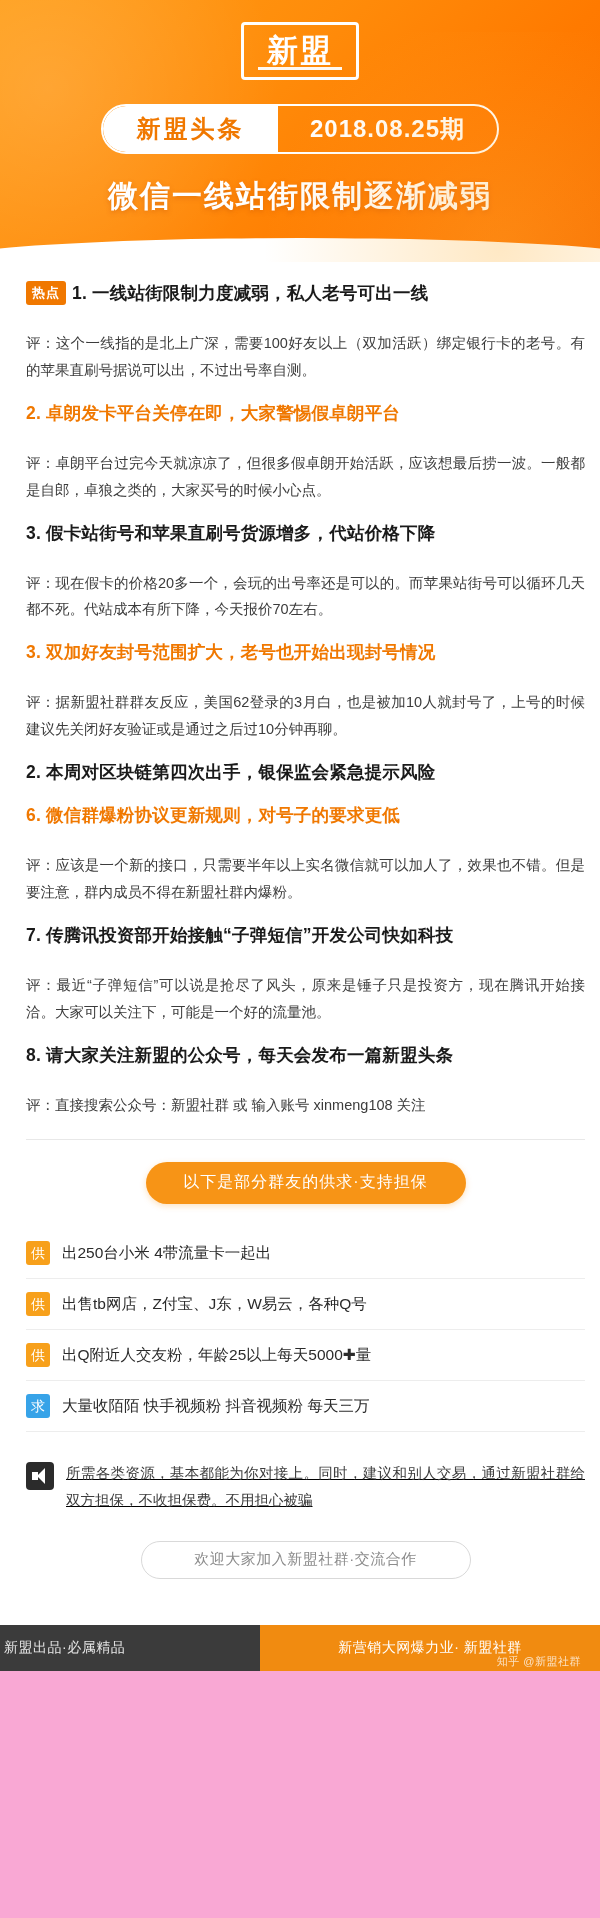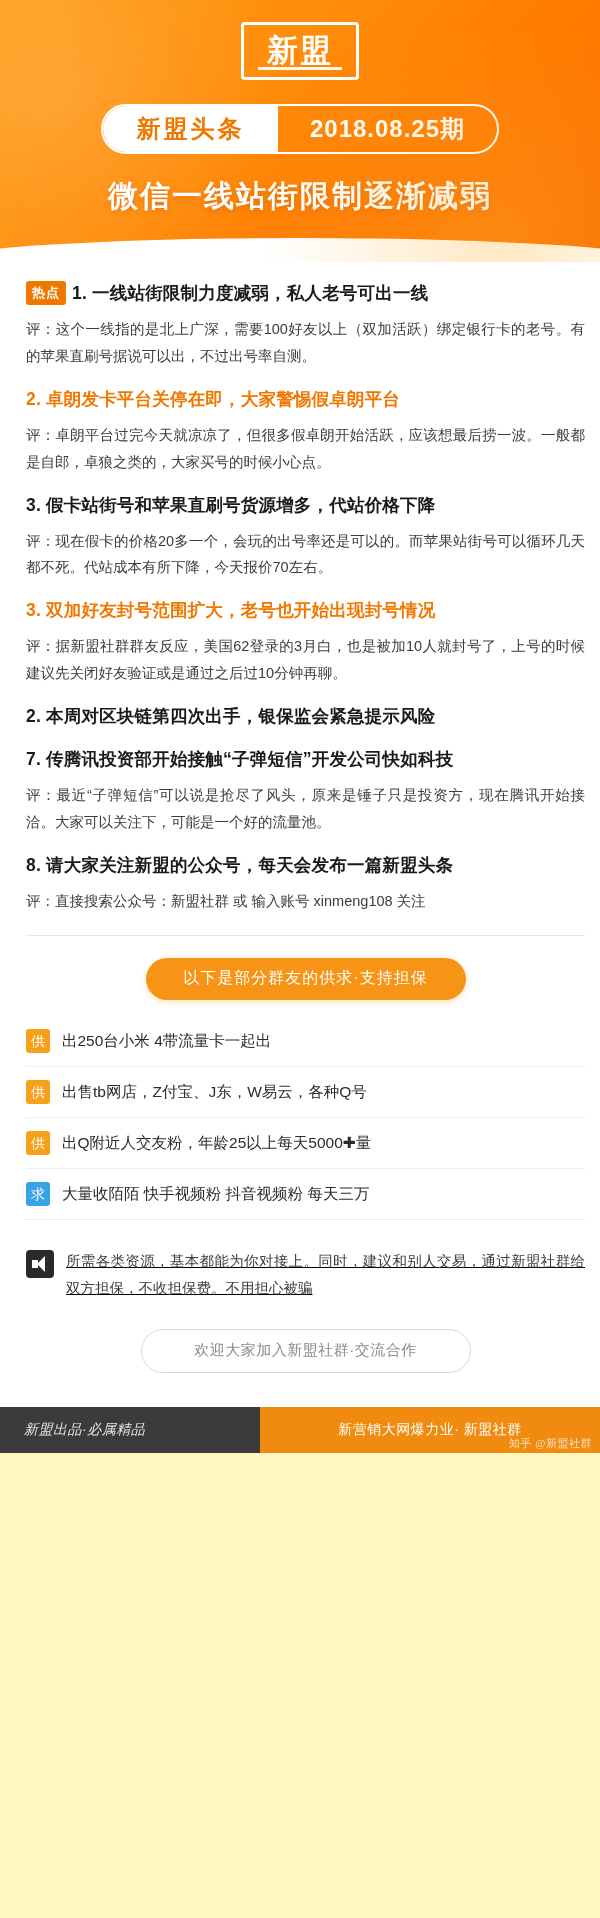--- a/index.html
+++ b/index.html
@@ -9,21 +9,21 @@
   }
   body {
     width: 600px;
     font-family: "Liberation Sans", sans-serif;
     -webkit-font-smoothing: antialiased;
   }
   .page {
     width: 600px;
     min-height: 1918px;
     position: relative;
-    background: #fef9c3;
+    background: #f9a8d4;
     overflow: hidden;
   }
 
   
   .header {
     position: relative;
     width: 600px;
     height: 262px;
     background: linear-gradient(135deg, #ff9d16 0%, #ff8c0a 40%, #ff7a00 70%, #f97000 100%);
     overflow: hidden;
@@ -153,35 +153,35 @@
     color: #ffffff;
     font-size: 13px;
     font-weight: bold;
     border-radius: 3px;
     padding: 2px 6px;
     margin-right: 6px;
     vertical-align: 2px;
     letter-spacing: 1px;
   }
   .item-comment {
-    margin-top: 9px;
+    margin-top: 23px;
     font-size: 14.5px;
     line-height: 1.85;
     color: #3c3c3c;
     text-align: justify;
   }
   .divider {
     height: 1px;
     background: #e8e8e8;
     margin: 20px 0 22px;
   }
 
   
   .supply-pill {
-    margin: 6px auto 16px;
+    margin: 6px auto 24px;
     width: 320px;
     height: 42px;
     background: #f79416;
     border-radius: 21px;
     color: #ffffff;
     font-size: 16px;
     display: flex;
     align-items: center;
     justify-content: center;
     letter-spacing: 1px;
@@ -247,23 +247,23 @@
     border-right: 8px solid #ffffff;
   }
   .notice-text {
     font-size: 14.5px;
     line-height: 1.9;
     color: #3c3c3c;
     text-align: justify;
   }
 
   .join-pill {
-    margin: 26px auto 0;
+    margin: 26px auto 12px;
     width: 330px;
-    height: 44px;
+    height: 38px;
     border: 1px solid #d9d9d9;
     border-radius: 22px;
     color: #8c8c8c;
     font-size: 15px;
     display: flex;
     align-items: center;
     justify-content: center;
     letter-spacing: .5px;
   }
 
@@ -275,41 +275,39 @@
     width: 600px;
     height: 46px;
     font-size: 14px;
   }
   .footer-left {
     flex: 0 0 260px;
     background: #3b3b3b;
     color: #e6e6e6;
     display: flex;
     align-items: center;
-    padding-left: 24px;
+    padding-left: 4px;
     letter-spacing: .5px;
-    font-style: italic;
   }
   .footer-right {
     flex: 1;
     background: #f18b10;
     color: #ffffff;
     display: flex;
     align-items: center;
     justify-content: center;
     letter-spacing: .5px;
     position: relative;
   }
   .footer-right .wm {
     position: absolute;
-    right: 8px;
+    right: 19px;
     bottom: 2px;
     font-size: 11px;
     color: rgba(255,255,255,.75);
-    font-family: Liberation Serif, serif;
   }
 </style>
 </head>
 <body>
 
 <div class="page">
 
   <div class="header">
     <div class="logo-wrap">
       <div class="logo-box">新盟<span class="logo-underline"></span></div>
@@ -346,20 +344,24 @@
 
     <div class="item">
       <div class="item-title orange">3. 双加好友封号范围扩大，老号也开始出现封号情况</div>
       <div class="item-comment">评：据新盟社群群友反应，美国62登录的3月白，也是被加10人就封号了，上号的时候建议先关闭好友验证或是通过之后过10分钟再聊。</div>
     </div>
 
     <div class="item">
       <div class="item-title">2. 本周对区块链第四次出手，银保监会紧急提示风险</div>
     </div>
 
+    <div class="item">
+      <div class="item-title orange">6. 微信群爆粉协议更新规则，对号子的要求更低</div>
+      <div class="item-comment">评：应该是一个新的接口，只需要半年以上实名微信就可以加人了，效果也不错。但是要注意，群内成员不得在新盟社群内爆粉。</div>
+    </div>
 
     <div class="item">
       <div class="item-title">7. 传腾讯投资部开始接触“子弹短信”开发公司快如科技</div>
       <div class="item-comment">评：最近“子弹短信”可以说是抢尽了风头，原来是锤子只是投资方，现在腾讯开始接洽。大家可以关注下，可能是一个好的流量池。</div>
     </div>
 
     <div class="item">
       <div class="item-title">8. 请大家关注新盟的公众号，每天会发布一篇新盟头条</div>
       <div class="item-comment">评：直接搜索公众号：新盟社群 或 输入账号 xinmeng108 关注</div>
     </div>

